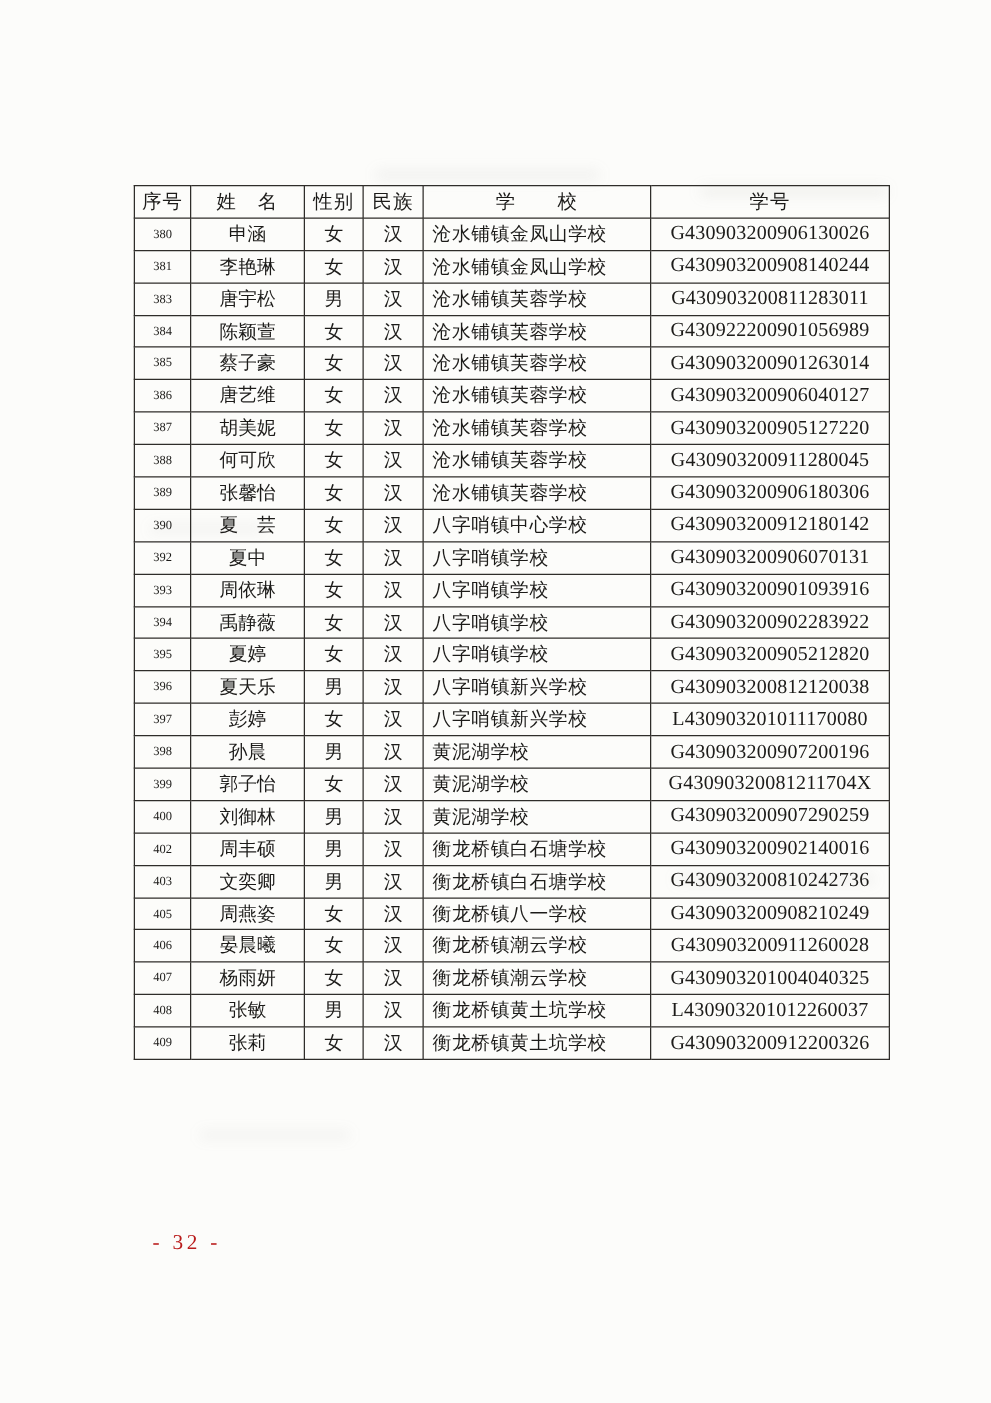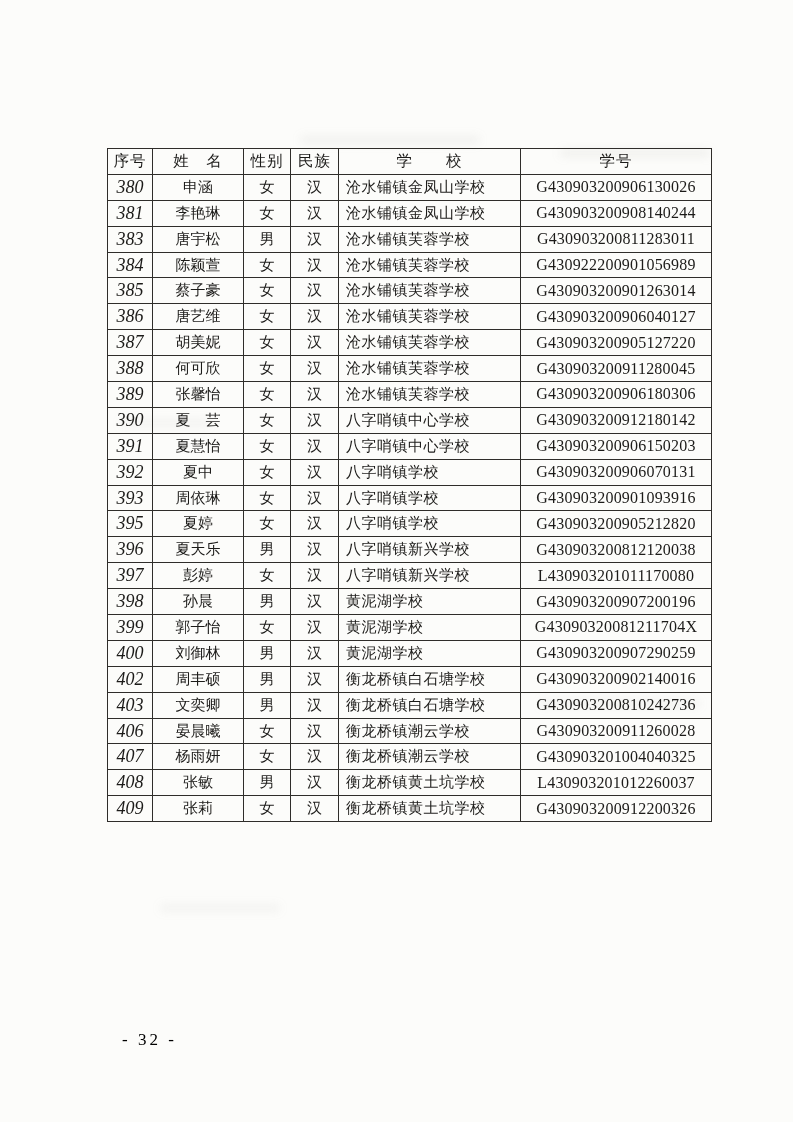--- a/index.html
+++ b/index.html
@@ -67,31 +67,30 @@
     text-align: left;
     padding-left: 7px;
     letter-spacing: 0.5px;
   }
   .roster td.c5 {
     font-size: 16px;
     letter-spacing: 0.2px;
     text-align: center;
   }
   .roster td.c0 {
-    font-size: 18px;
-    font-style: italic;
+    font-size: 10px;
   }
 
   .footer {
     position: absolute;
     left: 122px;
-    top: 1030px;
+    top: 984px;
     font-size: 17px;
     letter-spacing: 3px;
-    color: #000000;
+    color: #b91c1c;
   }
 </style>
 </head>
 <body>
 
 <div class="page">
 
   <div class="artifact a1"></div>
   <div class="artifact a2"></div>
   <div class="artifact a3"></div>
@@ -192,44 +191,44 @@
         </tr>
         <tr>
           <td class="c0">390</td>
           <td class="c1">夏　芸</td>
           <td class="c2">女</td>
           <td class="c3">汉</td>
           <td class="c4">八字哨镇中心学校</td>
           <td class="c5">G430903200912180142</td>
         </tr>
         <tr>
-          <td class="c0">391</td>
-          <td class="c1">夏慧怡</td>
-          <td class="c2">女</td>
-          <td class="c3">汉</td>
-          <td class="c4">八字哨镇中心学校</td>
-          <td class="c5">G430903200906150203</td>
-        </tr>
-        <tr>
           <td class="c0">392</td>
           <td class="c1">夏中</td>
           <td class="c2">女</td>
           <td class="c3">汉</td>
           <td class="c4">八字哨镇学校</td>
           <td class="c5">G430903200906070131</td>
         </tr>
         <tr>
           <td class="c0">393</td>
           <td class="c1">周依琳</td>
           <td class="c2">女</td>
           <td class="c3">汉</td>
           <td class="c4">八字哨镇学校</td>
           <td class="c5">G430903200901093916</td>
         </tr>
         <tr>
+          <td class="c0">394</td>
+          <td class="c1">禹静薇</td>
+          <td class="c2">女</td>
+          <td class="c3">汉</td>
+          <td class="c4">八字哨镇学校</td>
+          <td class="c5">G430903200902283922</td>
+        </tr>
+        <tr>
           <td class="c0">395</td>
           <td class="c1">夏婷</td>
           <td class="c2">女</td>
           <td class="c3">汉</td>
           <td class="c4">八字哨镇学校</td>
           <td class="c5">G430903200905212820</td>
         </tr>
         <tr>
           <td class="c0">396</td>
           <td class="c1">夏天乐</td>
@@ -280,20 +279,28 @@
         </tr>
         <tr>
           <td class="c0">403</td>
           <td class="c1">文奕卿</td>
           <td class="c2">男</td>
           <td class="c3">汉</td>
           <td class="c4">衡龙桥镇白石塘学校</td>
           <td class="c5">G430903200810242736</td>
         </tr>
         <tr>
+          <td class="c0">405</td>
+          <td class="c1">周燕姿</td>
+          <td class="c2">女</td>
+          <td class="c3">汉</td>
+          <td class="c4">衡龙桥镇八一学校</td>
+          <td class="c5">G430903200908210249</td>
+        </tr>
+        <tr>
           <td class="c0">406</td>
           <td class="c1">晏晨曦</td>
           <td class="c2">女</td>
           <td class="c3">汉</td>
           <td class="c4">衡龙桥镇潮云学校</td>
           <td class="c5">G430903200911260028</td>
         </tr>
         <tr>
           <td class="c0">407</td>
           <td class="c1">杨雨妍</td>

